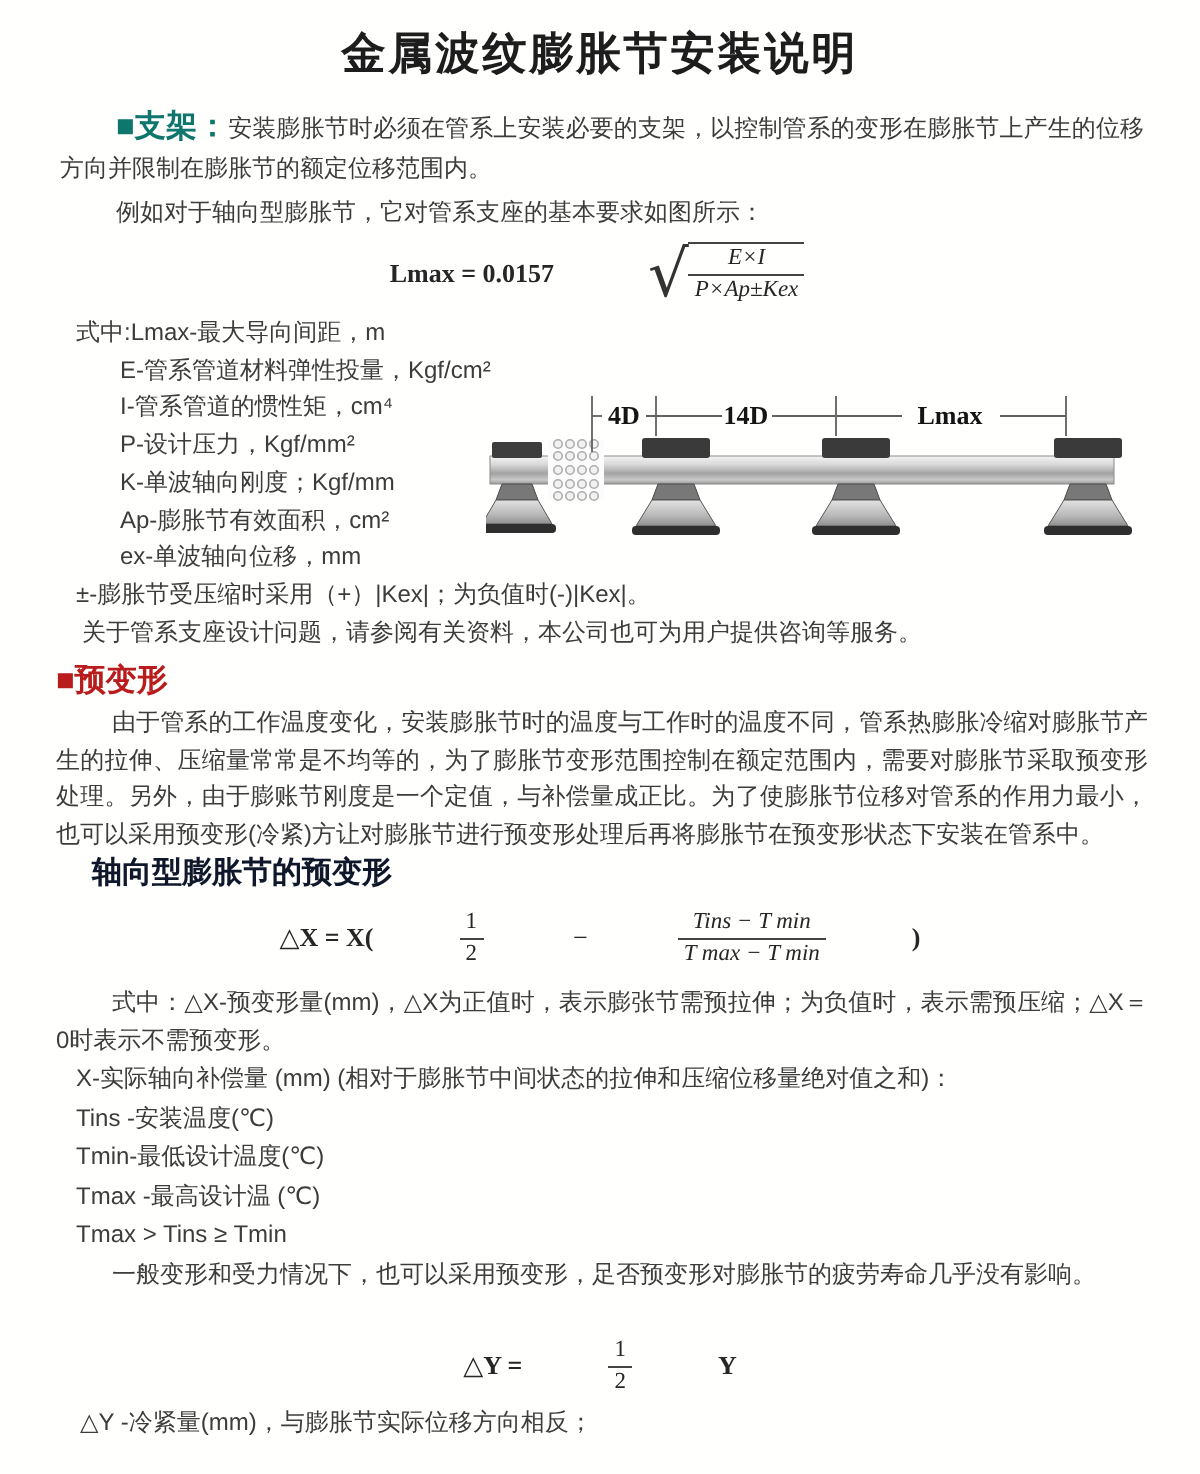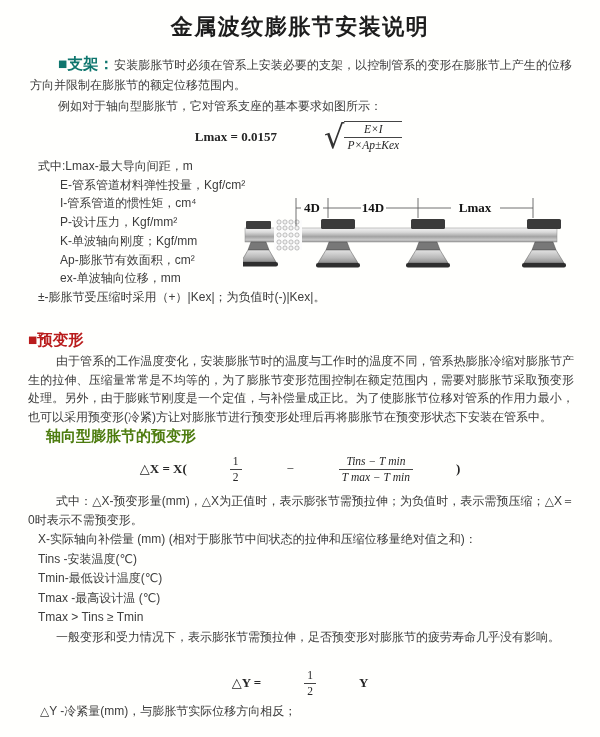--- a/index.html
+++ b/index.html
@@ -43,21 +43,21 @@
              line-height:18.7px; white-space:nowrap; }
   .varlist .vind { padding-left:22px; }
   .varlist .vind2 { padding-left:3px; }
 
   .diagram { position:absolute; left:243px; top:192px; }
 
   .sec2-head { position:absolute; top:330px; left:28px;
                font-size:15.5px; font-weight:bold; color:#b91c1c; }
   .p2 { top:352px; left:28px; width:546px; line-height:18.7px; text-indent:28px; }
 
-  .sub-head { position:absolute; font-size:15px; font-weight:bold; color:#4d7c0f; }
+  .sub-head { position:absolute; font-size:15px; font-weight:bold; color:#0f172a; }
   .axial-head { top:427px; left:46px; }
   .trans-head { top:637px; left:26px; }
 
   .p3 { top:492px; left:28px; width:546px; line-height:18.7px; text-indent:28px; }
   .axial-list { position:absolute; top:530px; left:38px; font-size:12px;
                 line-height:19.6px; white-space:nowrap; }
   .axial-list .aind { padding-left:18px; white-space:normal; width:534px; }
 
   .dy-note { position:absolute; top:703px; left:40px; font-size:12px; }
 </style>
@@ -85,20 +85,21 @@
 
   <div class="varlist">
     <div>式中:Lmax-最大导向间距，m</div>
     <div class="vind">E-管系管道材料弹性投量，Kgf/cm²</div>
     <div class="vind">I-管系管道的惯性矩，cm⁴</div>
     <div class="vind">P-设计压力，Kgf/mm²</div>
     <div class="vind">K-单波轴向刚度；Kgf/mm</div>
     <div class="vind">Ap-膨胀节有效面积，cm²</div>
     <div class="vind">ex-单波轴向位移，mm</div>
     <div>±-膨胀节受压缩时采用（+）|Kex|；为负值时(-)|Kex|。</div>
+    <div class="vind2">关于管系支座设计问题，请参阅有关资料，本公司也可为用户提供咨询等服务。</div>
   </div>
 
   <svg class="diagram" width="350" height="100" viewBox="0 0 350 100">
     <defs>
       <linearGradient id="pipeGrad" x1="0" y1="0" x2="0" y2="1">
         <stop offset="0" stop-color="#f4f4f4"></stop>
         <stop offset="0.3" stop-color="#d9d9d9"></stop>
         <stop offset="0.62" stop-color="#a3a3a3"></stop>
         <stop offset="0.85" stop-color="#c9c9c9"></stop>
         <stop offset="1" stop-color="#9a9a9a"></stop>
@@ -204,21 +205,21 @@
   </div>
 
   <div class="para p3">式中：△X-预变形量(mm)，△X为正值时，表示膨张节需预拉伸；为负值时，表示需预压缩；△X＝0时表示不需预变形。</div>
 
   <div class="axial-list">
     <div>X-实际轴向补偿量 (mm) (相对于膨胀节中间状态的拉伸和压缩位移量绝对值之和)：</div>
     <div>Tins -安装温度(℃)</div>
     <div>Tmin-最低设计温度(℃)</div>
     <div>Tmax -最高设计温 (℃)</div>
     <div>Tmax &gt; Tins ≥ Tmin</div>
-    <div class="aind">一般变形和受力情况下，表示膨张节需预拉伸，足否预变形对膨胀节的疲劳寿命几乎没有影响。</div>
+    <div class="aind">一般变形和受力情况下，也可以采用预变形，足否预变形对膨胀节的疲劳寿命几乎没有影响。</div>
   </div>
 
 
   <div class="formula f3">
     <span class="f-bold">△Y =</span>
     <span class="frac">
       <span class="fr-top">1</span>
       <span class="fr-bot">2</span>
     </span>
     <span class="f-bold">Y</span>

